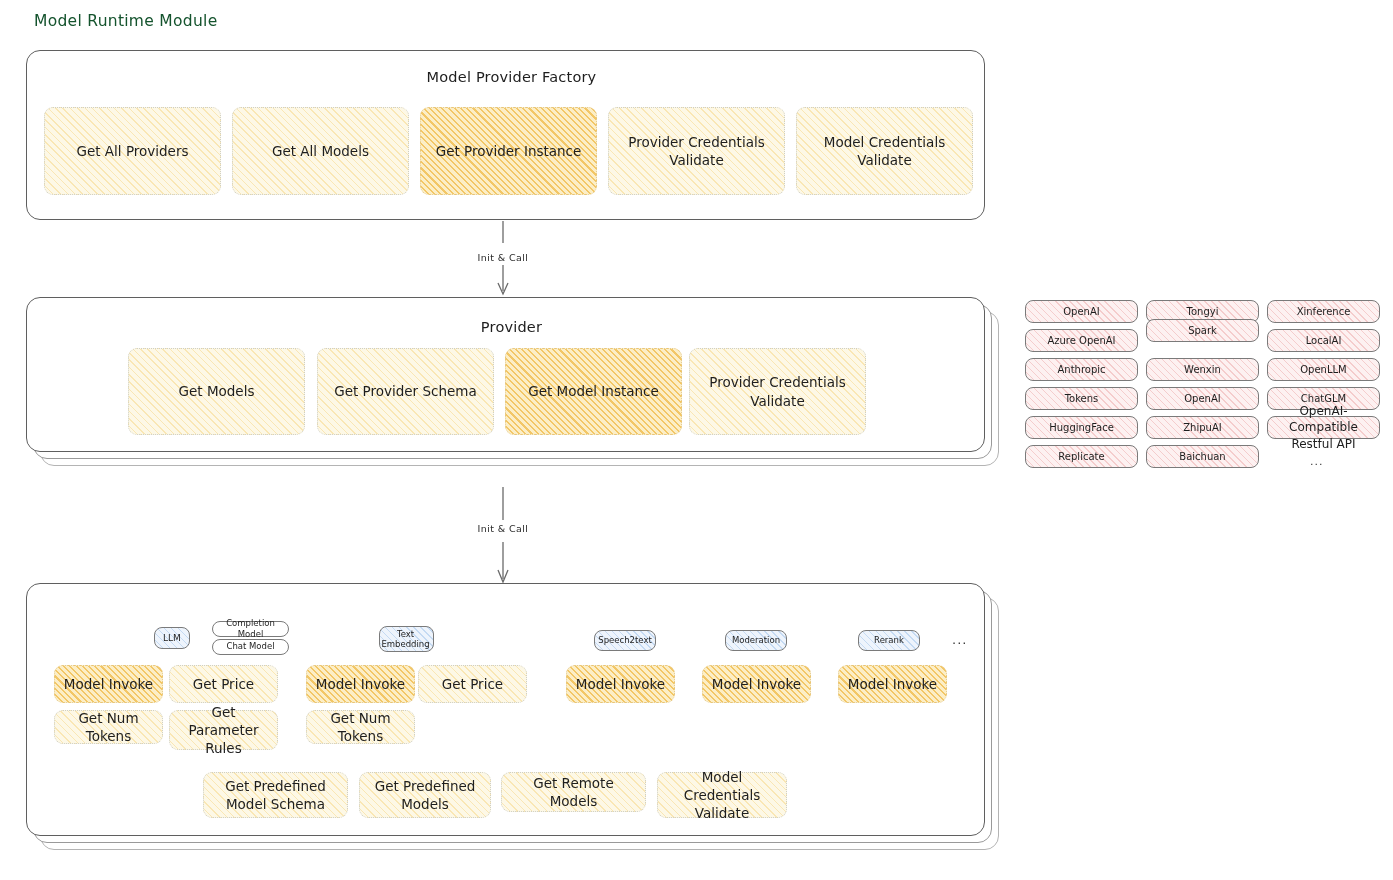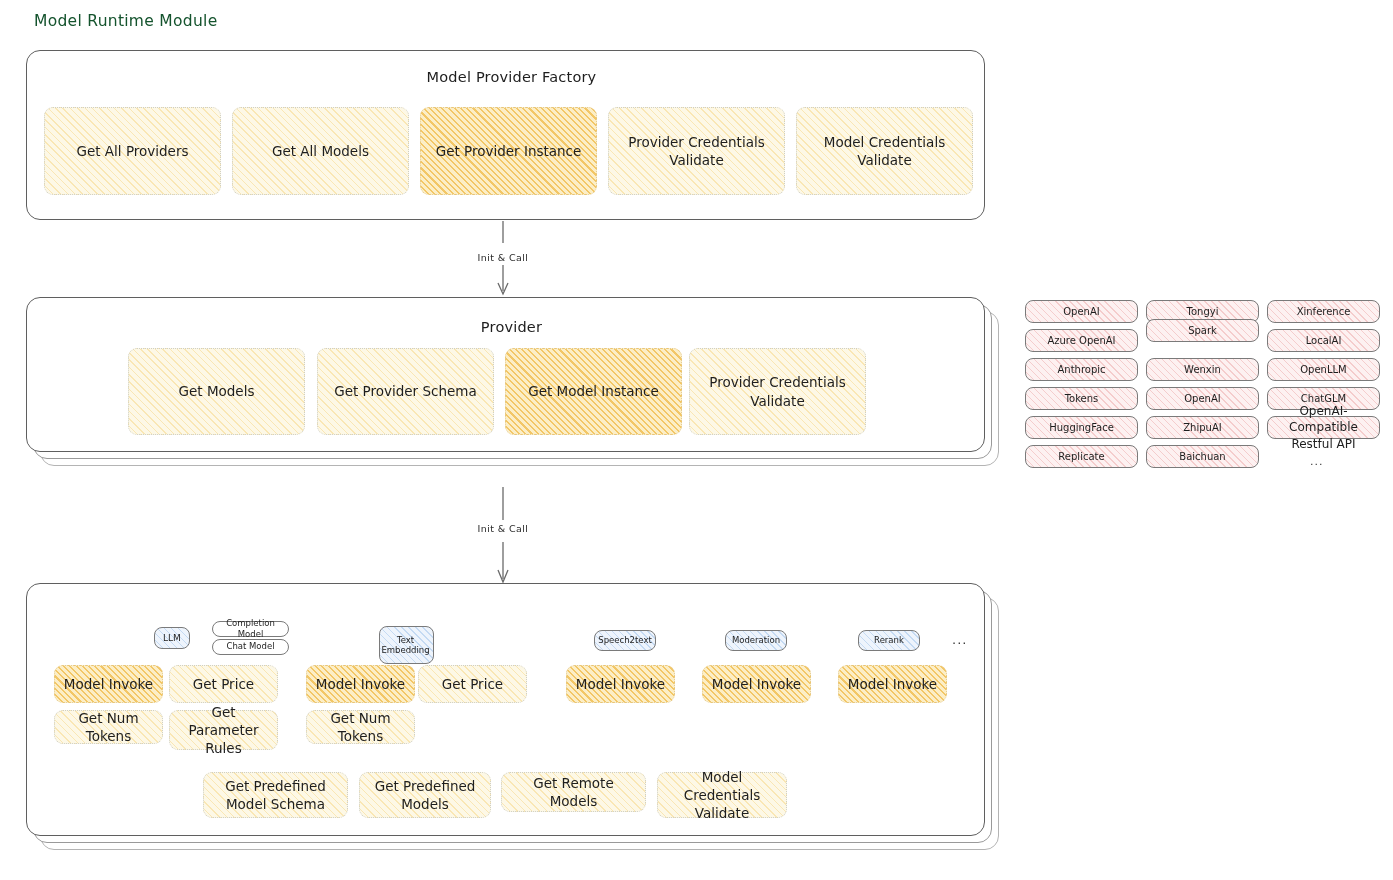--- a/index.html
+++ b/index.html
@@ -229,21 +229,21 @@
           </div>
           <div class="box cream" style="left: 143px; top: 82px; width: 109px; height: 38px;">
             <span>Get Price</span>
           </div>
           <div class="box cream" style="left: 28px; top: 127px; width: 109px; height: 34px;">
             <span>Get Num Tokens</span>
           </div>
           <div class="box cream" style="left: 143px; top: 127px; width: 109px; height: 40px;">
             <span>Get Parameter Rules</span>
           </div>
-          <div class="box bluechip" style="left: 353px; top: 43px; width: 55px; height: 38px; font-size: 8.5px; padding-left: 6px;">
+          <div class="box bluechip" style="left: 353px; top: 43px; width: 55px; height: 26px; font-size: 8.5px; padding-left: 6px;">
             <span>Text Embedding</span>
           </div>
           <div class="box amber" style="left: 280px; top: 82px; width: 109px; height: 38px;">
             <span>Model Invoke</span>
           </div>
           <div class="box cream" style="left: 392px; top: 82px; width: 109px; height: 38px;">
             <span>Get Price</span>
           </div>
           <div class="box cream" style="left: 280px; top: 127px; width: 109px; height: 34px;">
             <span>Get Num Tokens</span>

